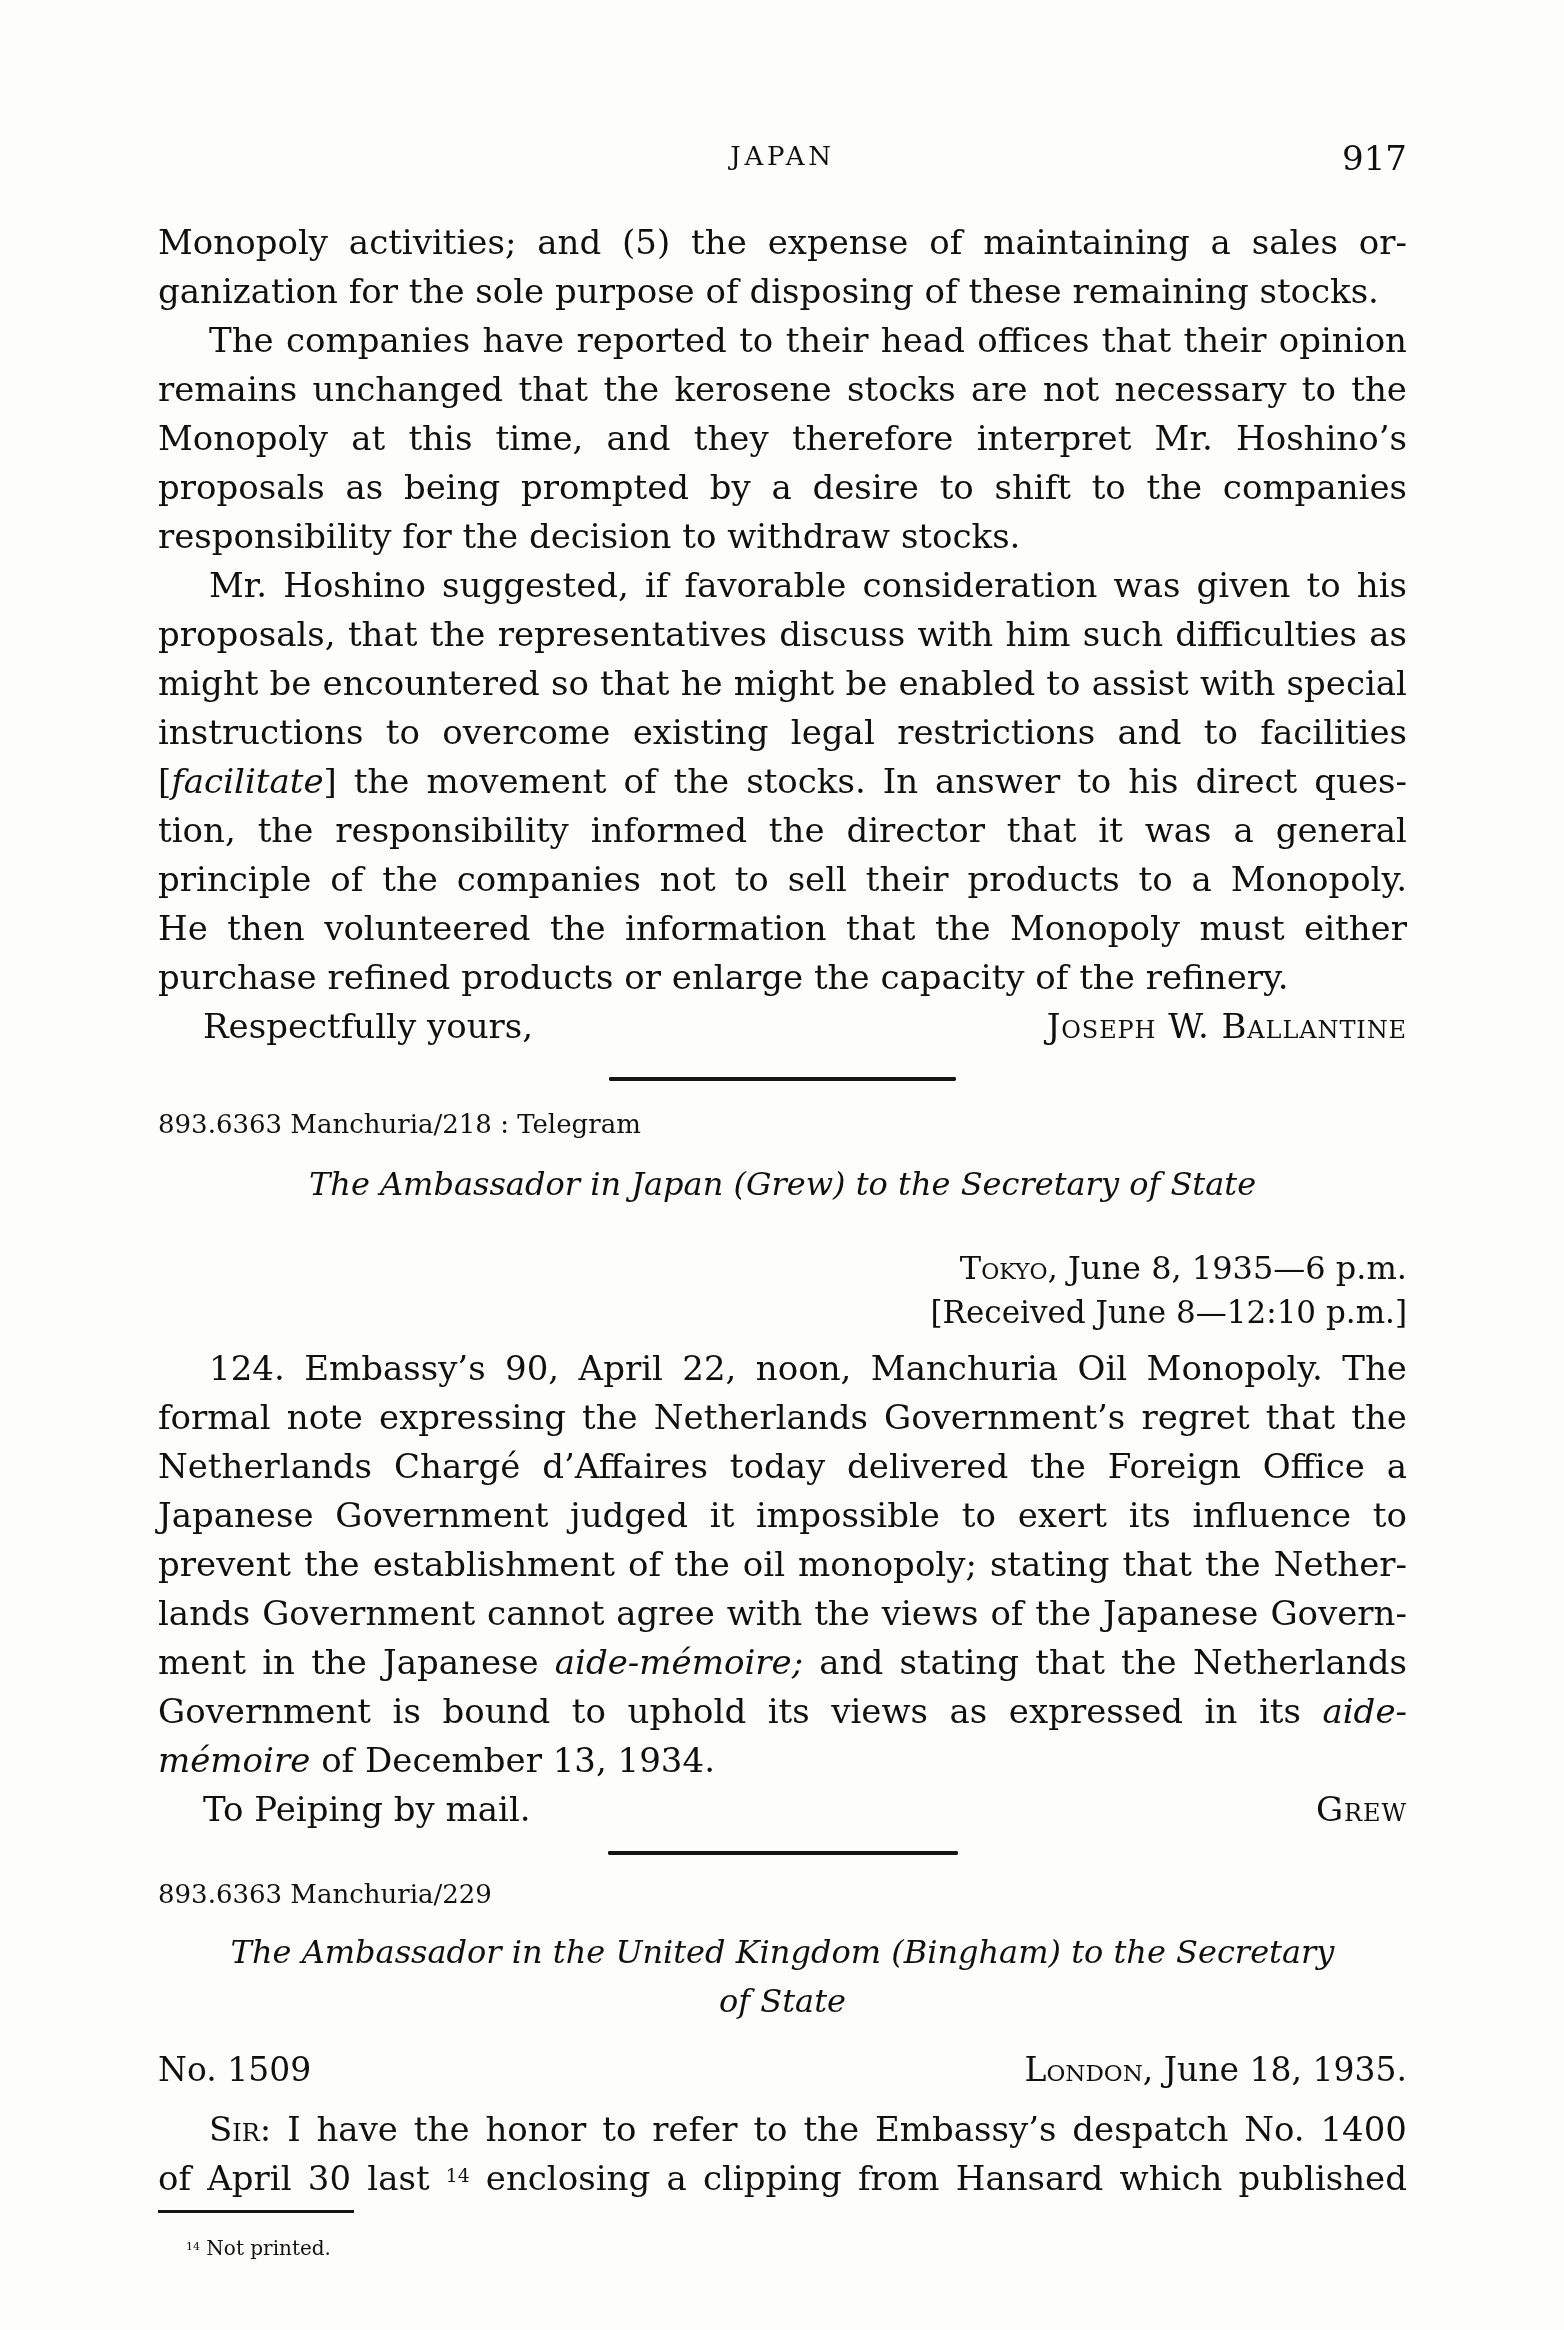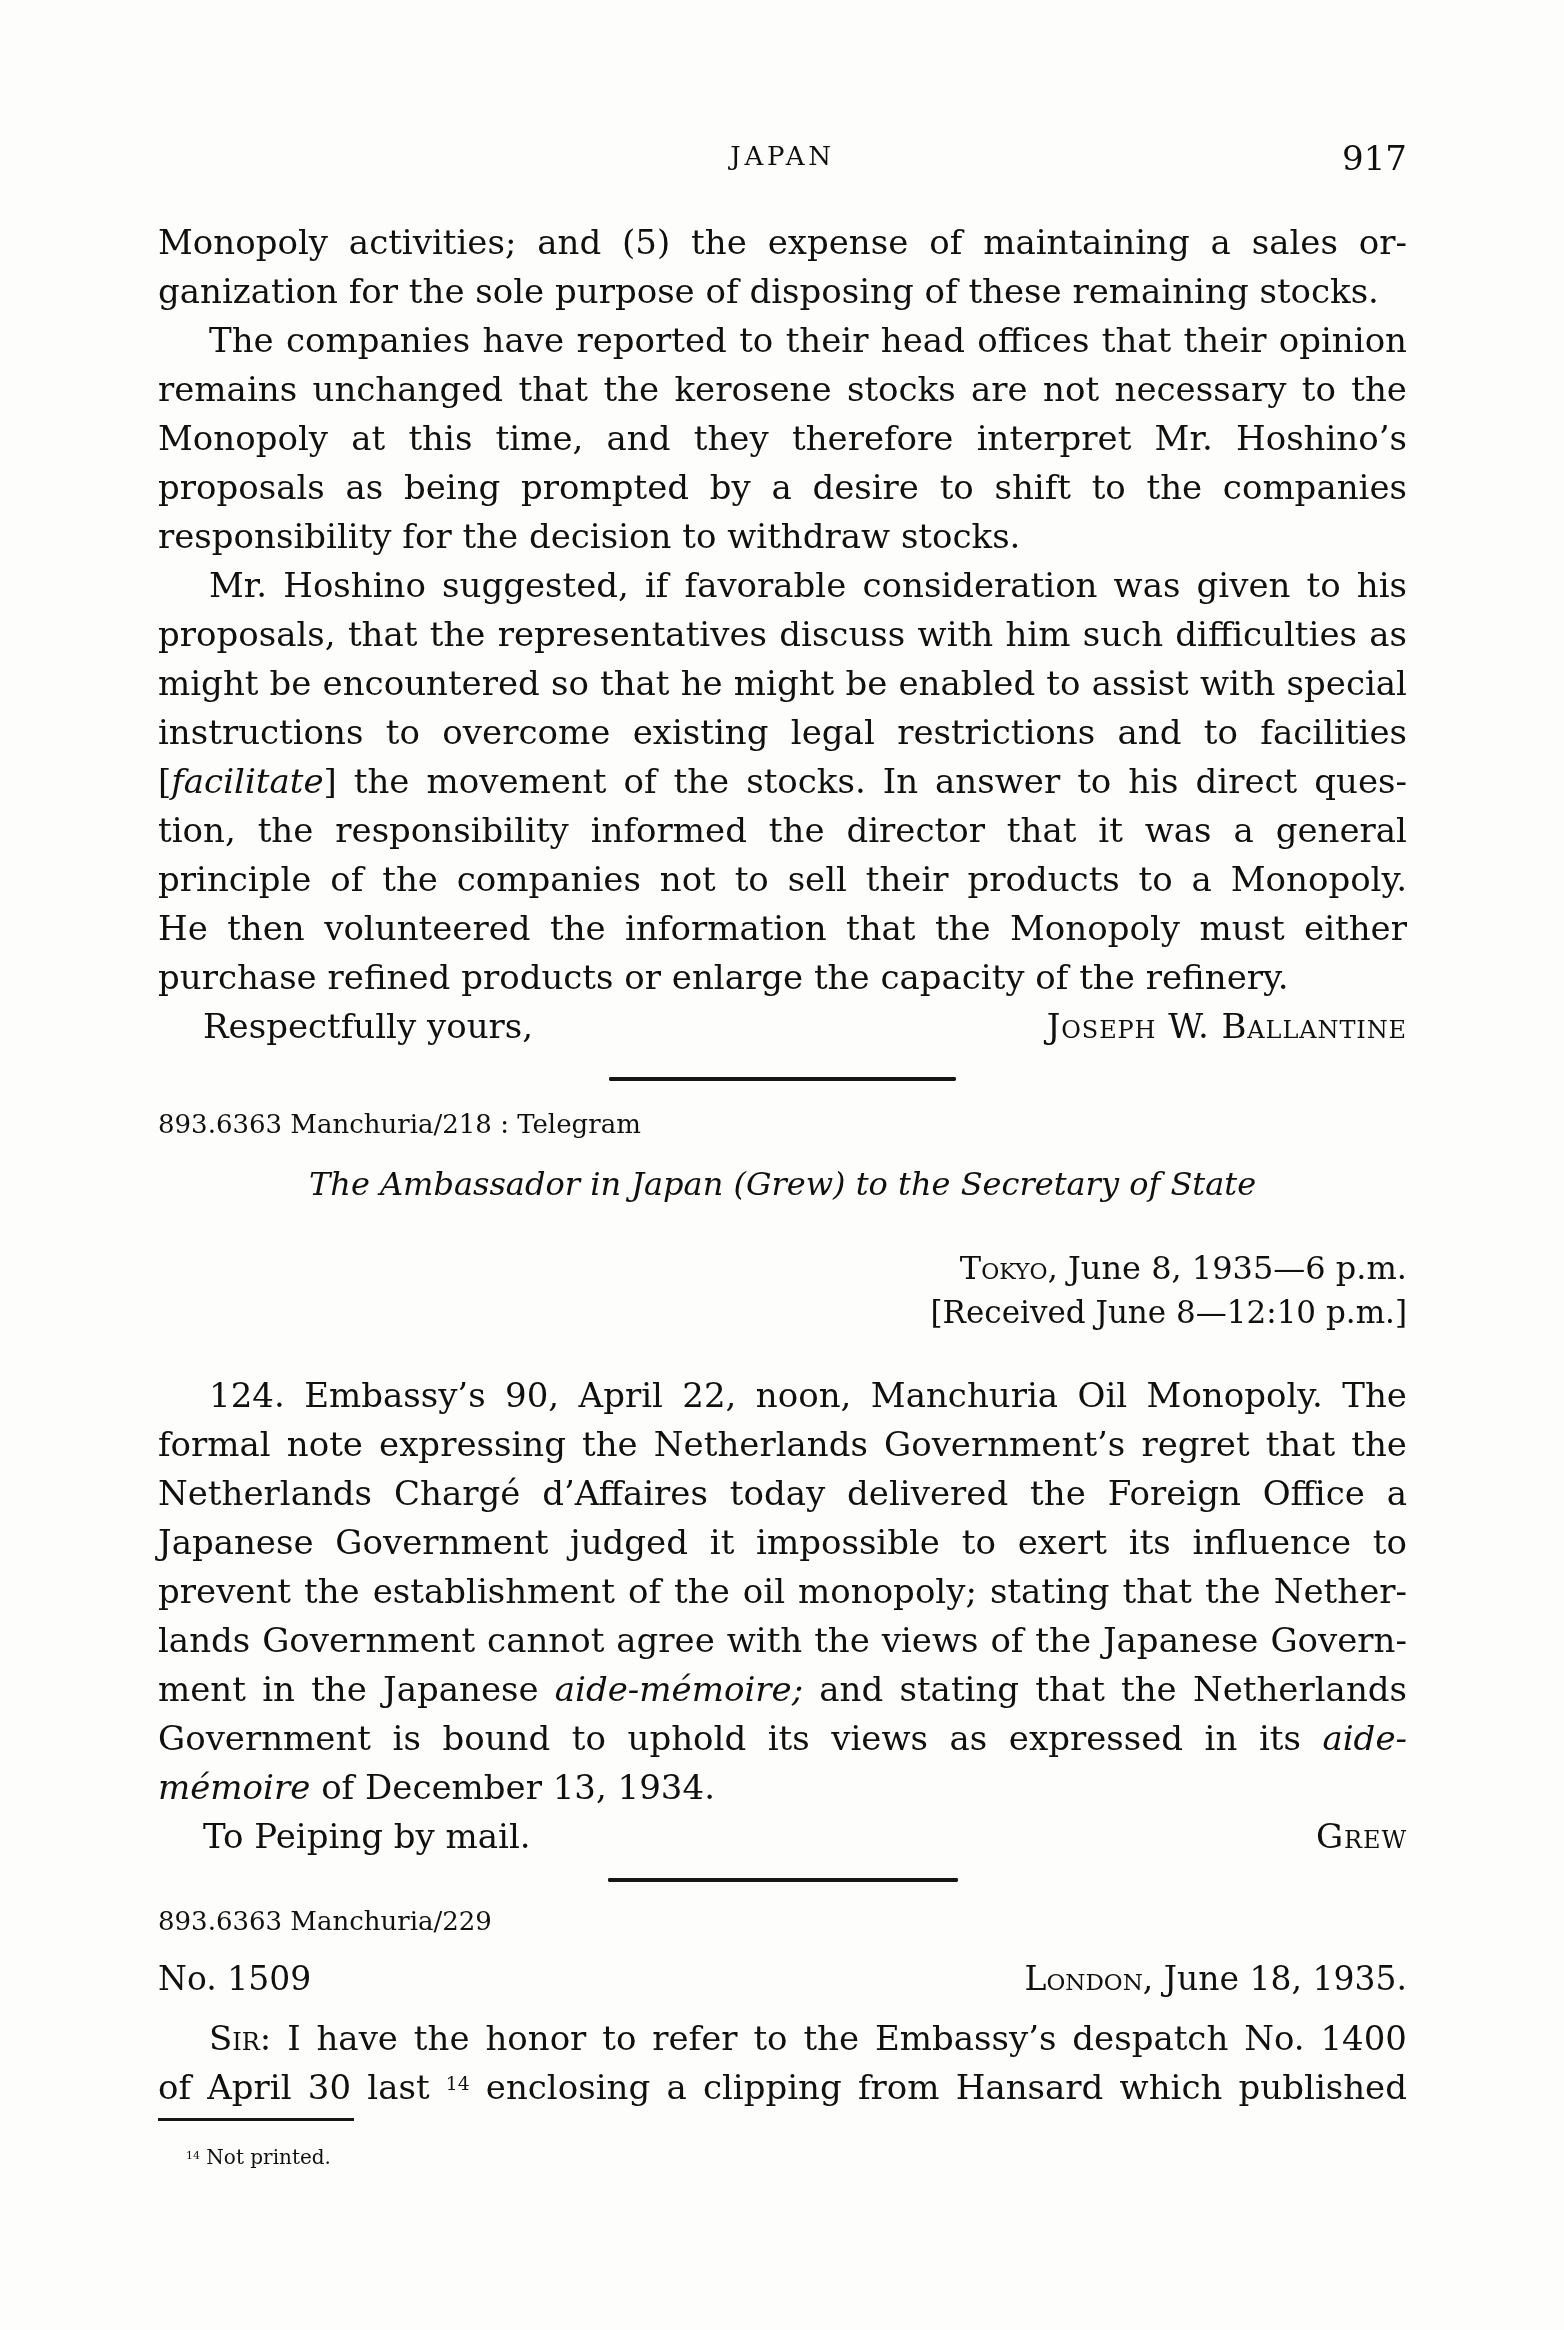--- a/index.html
+++ b/index.html
@@ -46,21 +46,21 @@
   .ref { font-size:26px; line-height:26px; margin-top:30px; }
   .ref2 { margin-top:26px; }
 
   .heading { text-align:center; font-style:italic; font-size:32px; line-height:49px; margin-top:22.4px; }
   .heading2 { margin-top:20.5px; }
   .headline { height:49px; }
 
   .dateline { text-align:right; font-size:32px; line-height:44px; height:44px; margin-top:37px; }
   .received { text-align:right; font-size:31px; line-height:44px; height:44px; }
 
-  .sec-tel { margin-top:37px; }
+  .sec-tel { margin-top:10px; }
 
   .norow { display:flex; justify-content:space-between; font-size:33px; line-height:44px; height:44px; margin-top:22.4px;align-items:center; }
 
   .sec-letter { margin-top:13px; }
 
   .footnote-rule { width:196px; height:2.8px; background:#161616; margin-top:6.5px; }
   .footnote { font-size:20px; line-height:31px; margin-top:20.5px; text-indent:28px; }
 
   sup { font-size:0.55em; vertical-align:baseline; position:relative; top:-0.45em; }
 </style>
@@ -122,20 +122,24 @@
 
       <div class="signrow">
         <span class="val">To Peiping by mail.</span>
         <span class="sig">Grew</span>
       </div>
     </div>
 
     <div class="divider2"></div>
 
     <div class="ref ref2">893.6363 Manchuria/229</div>
+    <div class="heading heading2">
+      <div class="headline">The Ambassador in the United Kingdom (Bingham) to the Secretary</div>
+      <div class="headline">of State</div>
+    </div>
 
     <div class="norow">
       <span>No. 1509</span>
       <span><span class="sc">London</span><span>, June 18, 1935.</span></span>
     </div>
 
     <div class="sec-letter">
       <div class="bl ind"><span class="sc">Sir</span><span>: I have the honor to refer to the Embassy’s despatch No. 1400</span></div>
       <div class="bl"><span>of April 30 last </span><sup>14</sup><span> enclosing a clipping from Hansard which published</span></div>
     </div>

